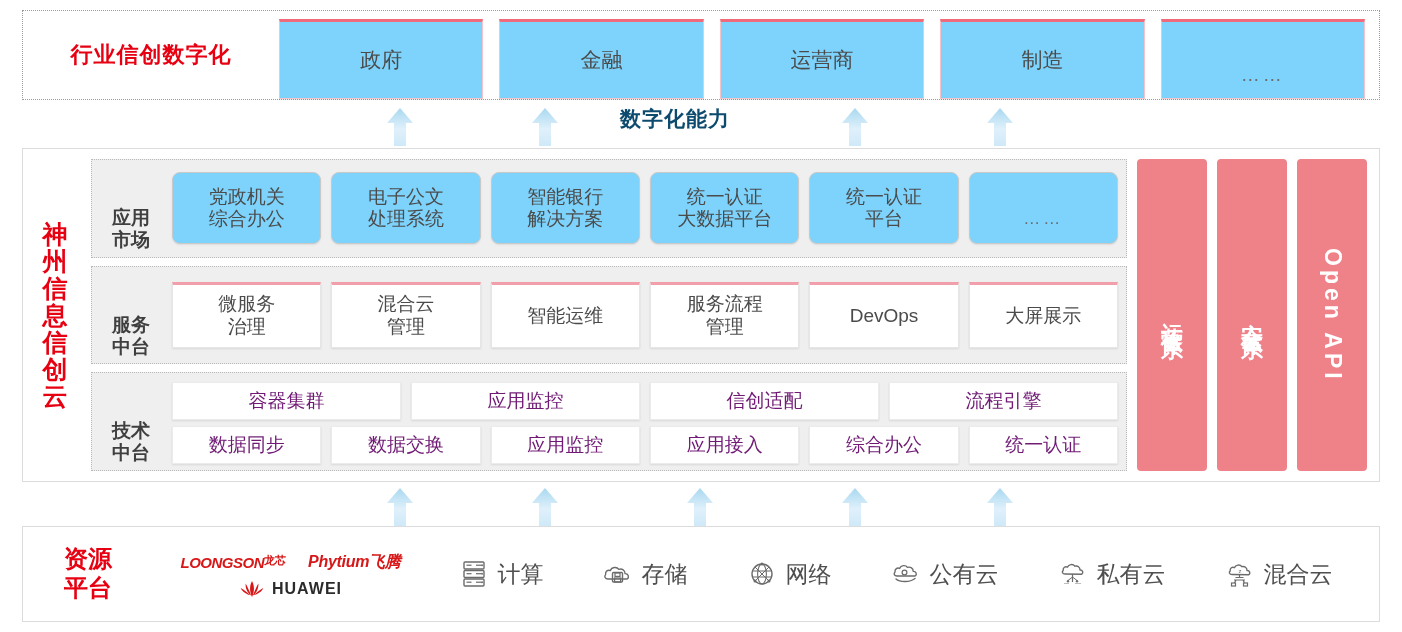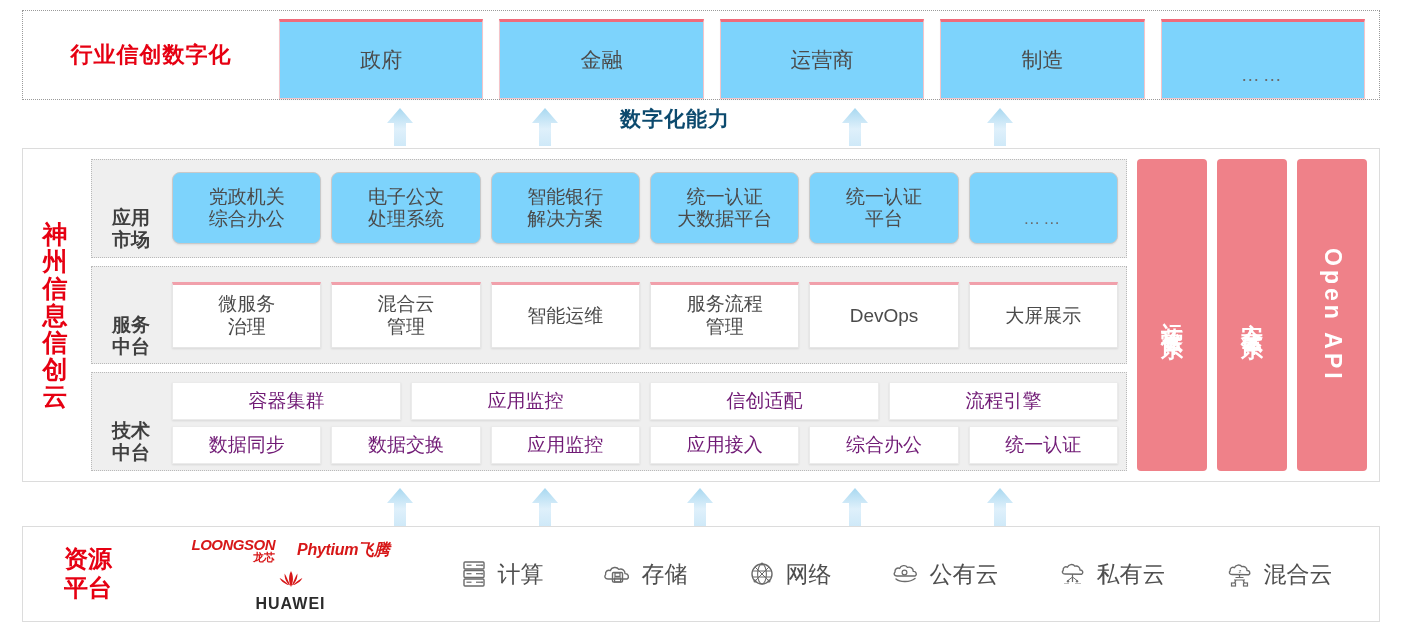--- a/index.html
+++ b/index.html
@@ -154,28 +154,28 @@
   .resource-title {
     width: 130px; text-align: center;
     color: #E60012; font-size: 24px; font-weight: bold; line-height: 1.2;
   }
   .vendor-logos {
     width: 275px;
     display: flex; flex-direction: column; align-items: center; gap: 7px;
     padding-top: 2px;
   }
   .vendor-row1 { display: flex; align-items: center; gap: 22px; }
-  .logo-loongson { display:flex; flex-direction:column; align-items:flex-end; line-height:1; }
+  .logo-loongson { display:flex; flex-direction:row; align-items:flex-start; line-height:1; }
   .logo-loongson .ls-en {
     font-size: 15px; font-weight: bold; font-style: italic;
     color: #D71718; letter-spacing: -0.5px;
   }
   .logo-loongson .ls-cn { font-size: 11px; color: #D71718; font-weight: bold; }
   .logo-phytium { font-size: 16px; font-weight: bold; color: #D71718; font-style: italic; letter-spacing:-0.3px; }
-  .vendor-row2 { display: flex; align-items: center; gap: 7px; flex-direction: column; }
+  .vendor-row2 { display: flex; align-items: center; gap: 7px; }
   .hw-mark { width: 26px; height: 18px; }
   .hw-text { font-size: 16px; font-weight: bold; color: #2b2b2b; letter-spacing: 1px; }
 
   .res-items { flex: 1; display: flex; align-items: center; justify-content: space-around; padding-right: 18px;}
   .res-item { display: flex; align-items: center; gap: 7px; }
   .res-item .ri-icon { width: 34px; height: 34px; display:block; }
   .res-item .ri-label { font-size: 23px; color: #4f4f4f; }
 </style>
 </head>
 <body>

